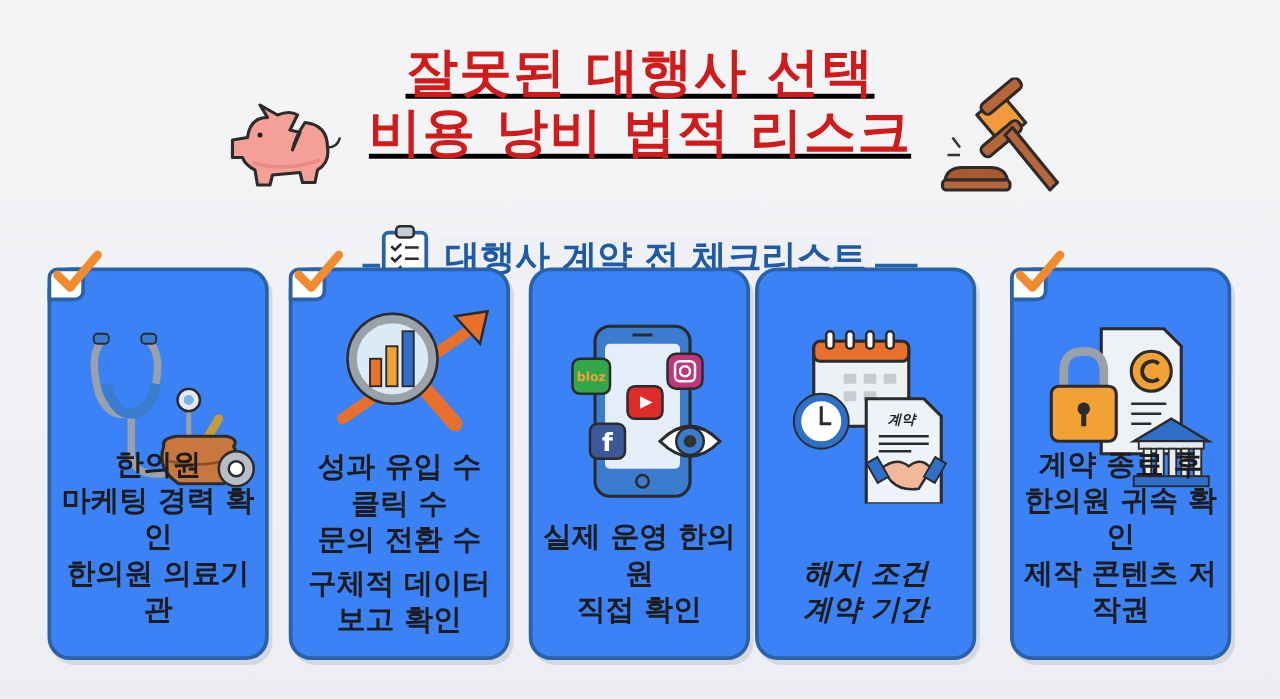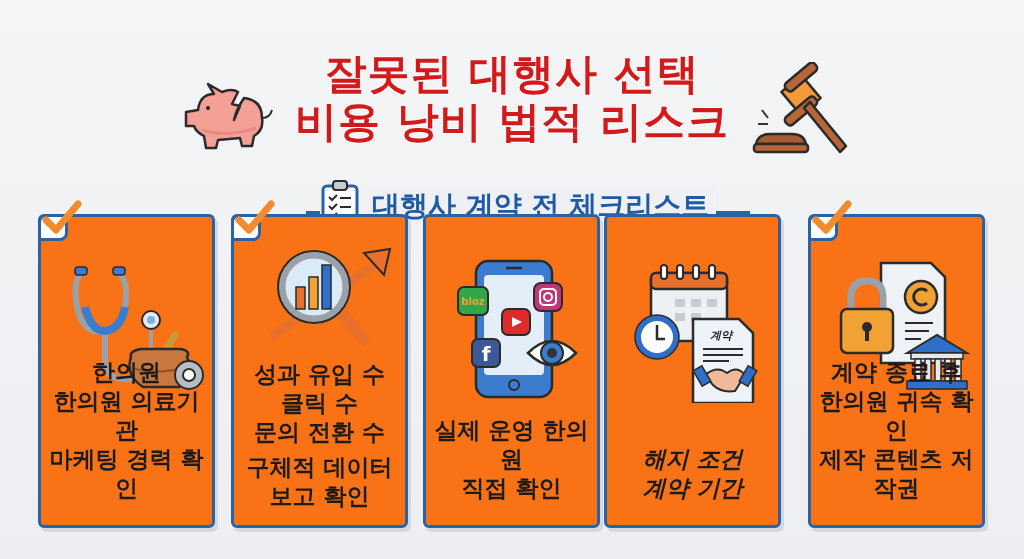--- a/index.html
+++ b/index.html
@@ -3,48 +3,49 @@
 <meta charset="utf-8">
 <style>
   * { box-sizing: border-box; margin: 0; padding: 0; }
   html, body { width: 1024px; height: 559px; overflow: hidden; }
   body {
     background: linear-gradient(180deg, #f4f5f7 0%, #eceef1 100%);
     font-family: "DejaVu Sans", "Liberation Sans", sans-serif;
     position: relative;
   }
   .title-wrap {
-    position: absolute; left: 0; top: 50px; width: 1024px;
+    position: absolute; left: 0; top: 34px; width: 1024px;
     text-align: center;
+    text-decoration: underline;
   }
   .title-line {
     color: #d31a1a; font-weight: 900; font-size: 42px; line-height: 48px;
     letter-spacing: 1px;
     text-shadow: 0 1px 0 #fff, 0 0 2px #fff;
     font-family: "DejaVu Sans", sans-serif;
   }
   .pig { position: absolute; left: 178px; top: 80px; width: 96px; height: 72px; }
   .gavel { position: absolute; left: 748px; top: 62px; width: 104px; height: 96px; }
 
   .sub-wrap {
-    position: absolute; left: 16px; top: 178px; width: 828px; height: 52px;
+    position: absolute; left: 0; top: 178px; width: 828px; height: 52px;
   }
   .sub-line {
     position: absolute; top: 33px; height: 3px; background: #2a62a8;
   }
   .sub-title {
     position: absolute; left: 352px; top: 10px;
     color: #1f5aa6; font-weight: 900; font-size: 28px; line-height: 36px;
     letter-spacing: 0px; background: #eef0f3; padding: 0 4px;
   }
   .clipboard { position: absolute; left: 304px; top: 2px; width: 40px; height: 46px; }
 
   .card {
     position: absolute; top: 214px; height: 314px; width: 177px;
-    background: #f97316; border: 3px solid #2a62a8; border-radius: 6px;
+    background: #3b82f6; border: 3px solid #2a62a8; border-radius: 18px;
     box-shadow: 3px 4px 0 #d5d8dd;
   }
   .check-box {
     position: absolute; left: -3px; top: -3px; width: 30px; height: 27px;
     border: 3px solid #2a62a8; border-radius: 8px 0 8px 0; background: #fff;
   }
   .check-mark { position: absolute; left: 38px; top: 198px; width: 42px; height: 36px; }
   .icon-area { position: absolute; left: 10px; top: 28px; width: 157px; height: 150px; }
   .card-text {
     position: absolute; left: 4px; right: 4px; bottom: 22px;
@@ -115,22 +116,22 @@
     <line x1="112" y1="110" x2="124" y2="90" stroke="#c89a3a" stroke-width="7" stroke-linecap="round"></line>
     <path d="M80 112 Q78 106 90 104 L130 104 Q140 106 136 112 Q144 130 128 142 L92 142 Q74 130 80 112 Z" fill="#c8783e" stroke="#2b2b2b" stroke-width="2.5"></path>
     <path d="M84 124 Q110 130 134 122" fill="none" stroke="#8c4f24" stroke-width="2"></path>
     <g transform="translate(138 130)">
       <circle r="14" fill="#b7bdc4" stroke="#2b2b2b" stroke-width="2"></circle>
       <circle r="6" fill="#fff" stroke="#2b2b2b" stroke-width="2"></circle>
     </g>
   </svg>
   <div class="card-text">
     <div>한의원</div>
+    <div>마케팅 경력 확인</div>
     <div>한의원 의료기관</div>
-    <div>마케팅 경력 확인</div>
   </div>
 </div>
 
 <div class="card" style="left:231px;">
   <div class="check-box"></div>
   <svg class="icon-area" style="top:18px;height:120px;" viewBox="0 0 157 120">
     <path d="M30 100 L136 26" stroke="#e8702a" stroke-width="9" stroke-linecap="round"></path>
     <path d="M120 18 L146 14 L140 40 Z" fill="#e8702a" stroke="#2b2b2b" stroke-width="2"></path>
     <line x1="94" y1="74" x2="120" y2="104" stroke="#e8702a" stroke-width="12" stroke-linecap="round"></line>
     <circle cx="70" cy="52" r="32" fill="#dbeaf7" stroke="#9aa1a8" stroke-width="7"></circle>

